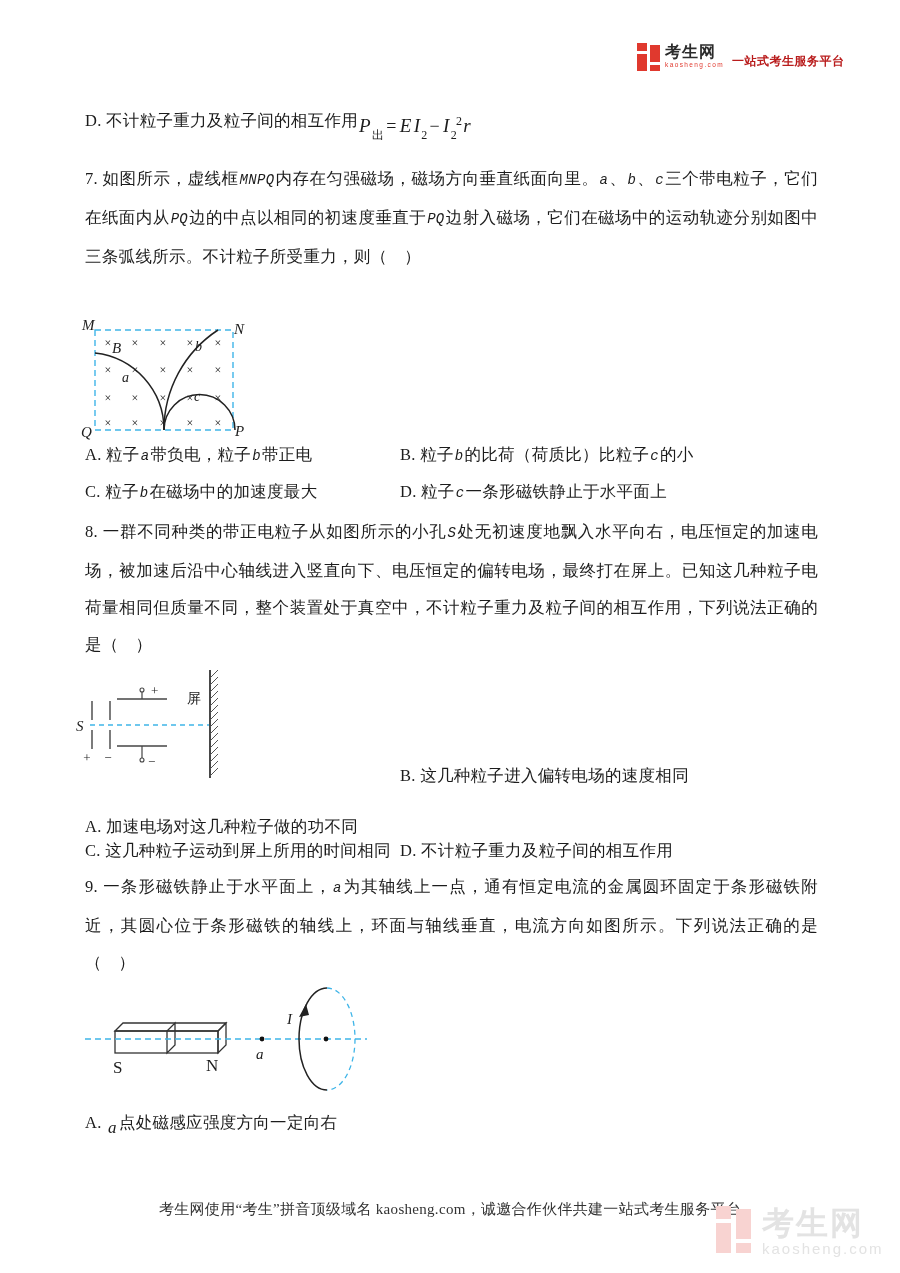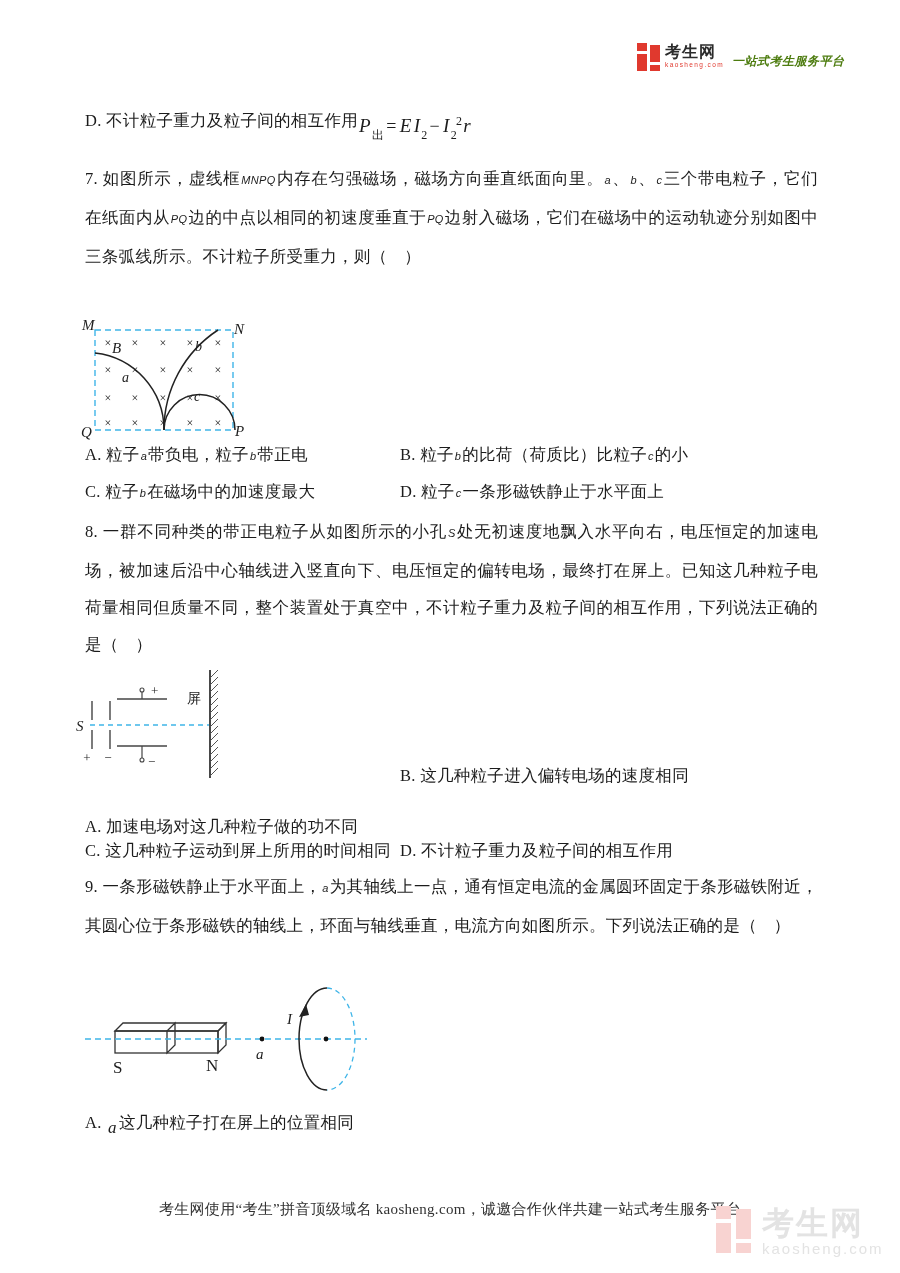--- a/index.html
+++ b/index.html
@@ -5,34 +5,34 @@
   html,body{margin:0;padding:0;}
   body{
     width:900px;height:1273px;position:relative;background:#ffffff;
     font-family:"Liberation Serif","DejaVu Serif",serif;color:#1c1c1c;
     overflow:hidden;
   }
   .abs{position:absolute;}
   .para{width:733px;font-size:16.5px;line-height:37px;text-align:justify;letter-spacing:.3px;}
   .opt{font-size:16.5px;line-height:20px;letter-spacing:.3px;white-space:nowrap;}
   
-  span.v{font-style:italic;font-family:Liberation Sans, sans-serif;padding:0 1px;font-size:11px;}
+  span.v{font-style:italic;font-family:Liberation Mono, monospace;padding:0 1px;font-size:14px;}
   span.low{font-style:italic;position:relative;top:5px;padding:0 2px;font-size:17px;}
   span.fP{font-size:19px;font-style:italic;position:relative;top:6px;padding:0 1px;}
   span.fn{font-size:18px;position:relative;top:6px;padding:0 2px;}
   span.fsb{font-size:12px;position:relative;top:13px;}
   span.fsp{font-size:12px;position:relative;top:-1px;margin-left:-1px;}
   
   .hdr{display:flex;align-items:flex-start;}
   .logo-icon{position:relative;width:24px;height:28px;}
   .logo-icon .b{position:absolute;background:#e0392e;}
   .brand{margin-left:4px;display:flex;flex-direction:column;}
   .brand-name{font-family:"Liberation Sans","DejaVu Sans",sans-serif;font-weight:bold;font-size:16px;color:#2b2b2b;line-height:18px;letter-spacing:1px;}
   .brand-dom{font-family:"Liberation Sans","DejaVu Sans",sans-serif;font-size:6.5px;color:#e0392e;letter-spacing:1.4px;line-height:8px;}
-  .tagline{font-family:"Liberation Sans","DejaVu Sans",sans-serif;font-size:12px;font-weight:bold;color:#4d7c0f;margin:10px 0 0 8px;letter-spacing:.5px;font-style:italic;}
+  .tagline{font-family:"Liberation Sans","DejaVu Sans",sans-serif;font-size:12px;font-weight:bold;color:#b91c1c;margin:10px 0 0 8px;letter-spacing:.5px;}
   
   .footer-line{width:900px;text-align:center;font-size:15px;letter-spacing:.3px;color:#333;}
   .wm-icon{position:relative;width:38px;height:48px;}
   .wm-icon .b{position:absolute;background:#f8d3d1;}
   .wm-text{display:flex;flex-direction:column;}
   .wm-name{font-family:"Liberation Sans","DejaVu Sans",sans-serif;font-weight:bold;font-size:32px;line-height:34px;color:#e3e3e3;letter-spacing:2px;}
   .wm-dom{font-family:"Liberation Sans","DejaVu Sans",sans-serif;font-size:15px;color:#e3e3e3;letter-spacing:2px;line-height:18px;}
   svg{display:block;}
   svg text{font-family:"Liberation Serif","DejaVu Serif",serif;fill:#1c1c1c;}
   svg text.itl{font-style:italic;}
@@ -178,21 +178,21 @@
 
   <circle cx="182" cy="59" r="2.4" fill="#111"></circle>
   <circle cx="246" cy="59" r="2.4" fill="#111"></circle>
 
   <text x="33" y="93" font-size="17">S</text>
   <text x="126" y="91" font-size="17">N</text>
   <text class="itl" x="176" y="79" font-size="15">a</text>
   <text class="itl" x="207" y="44" font-size="15">I</text>
 </svg>
 
-<div class="abs opt" style="left:85px;top:1113px;"><span>A. </span><span class="low">a</span><span>这几种粒子打在屏上的位置相同</span></div>
+<div class="abs opt" style="left:85px;top:1113px;"><span>A. </span><span class="low">a</span><span>点处磁感应强度方向一定向右</span></div>
 
 <div class="abs footer-line" style="left:0;top:1200px;">考生网使用“考生”拼音顶级域名 kaosheng.com，诚邀合作伙伴共建一站式考生服务平台</div>
 
 <div class="abs" style="left:716px;top:1206px;display:flex;">
   <div class="wm-icon">
     <div class="b" style="left:0;top:0;width:15px;height:13px;"></div>
     <div class="b" style="left:0;top:17px;width:15px;height:30px;"></div>
     <div class="b" style="left:20px;top:3px;width:15px;height:30px;"></div>
     <div class="b" style="left:20px;top:37px;width:15px;height:10px;"></div>
   </div>

